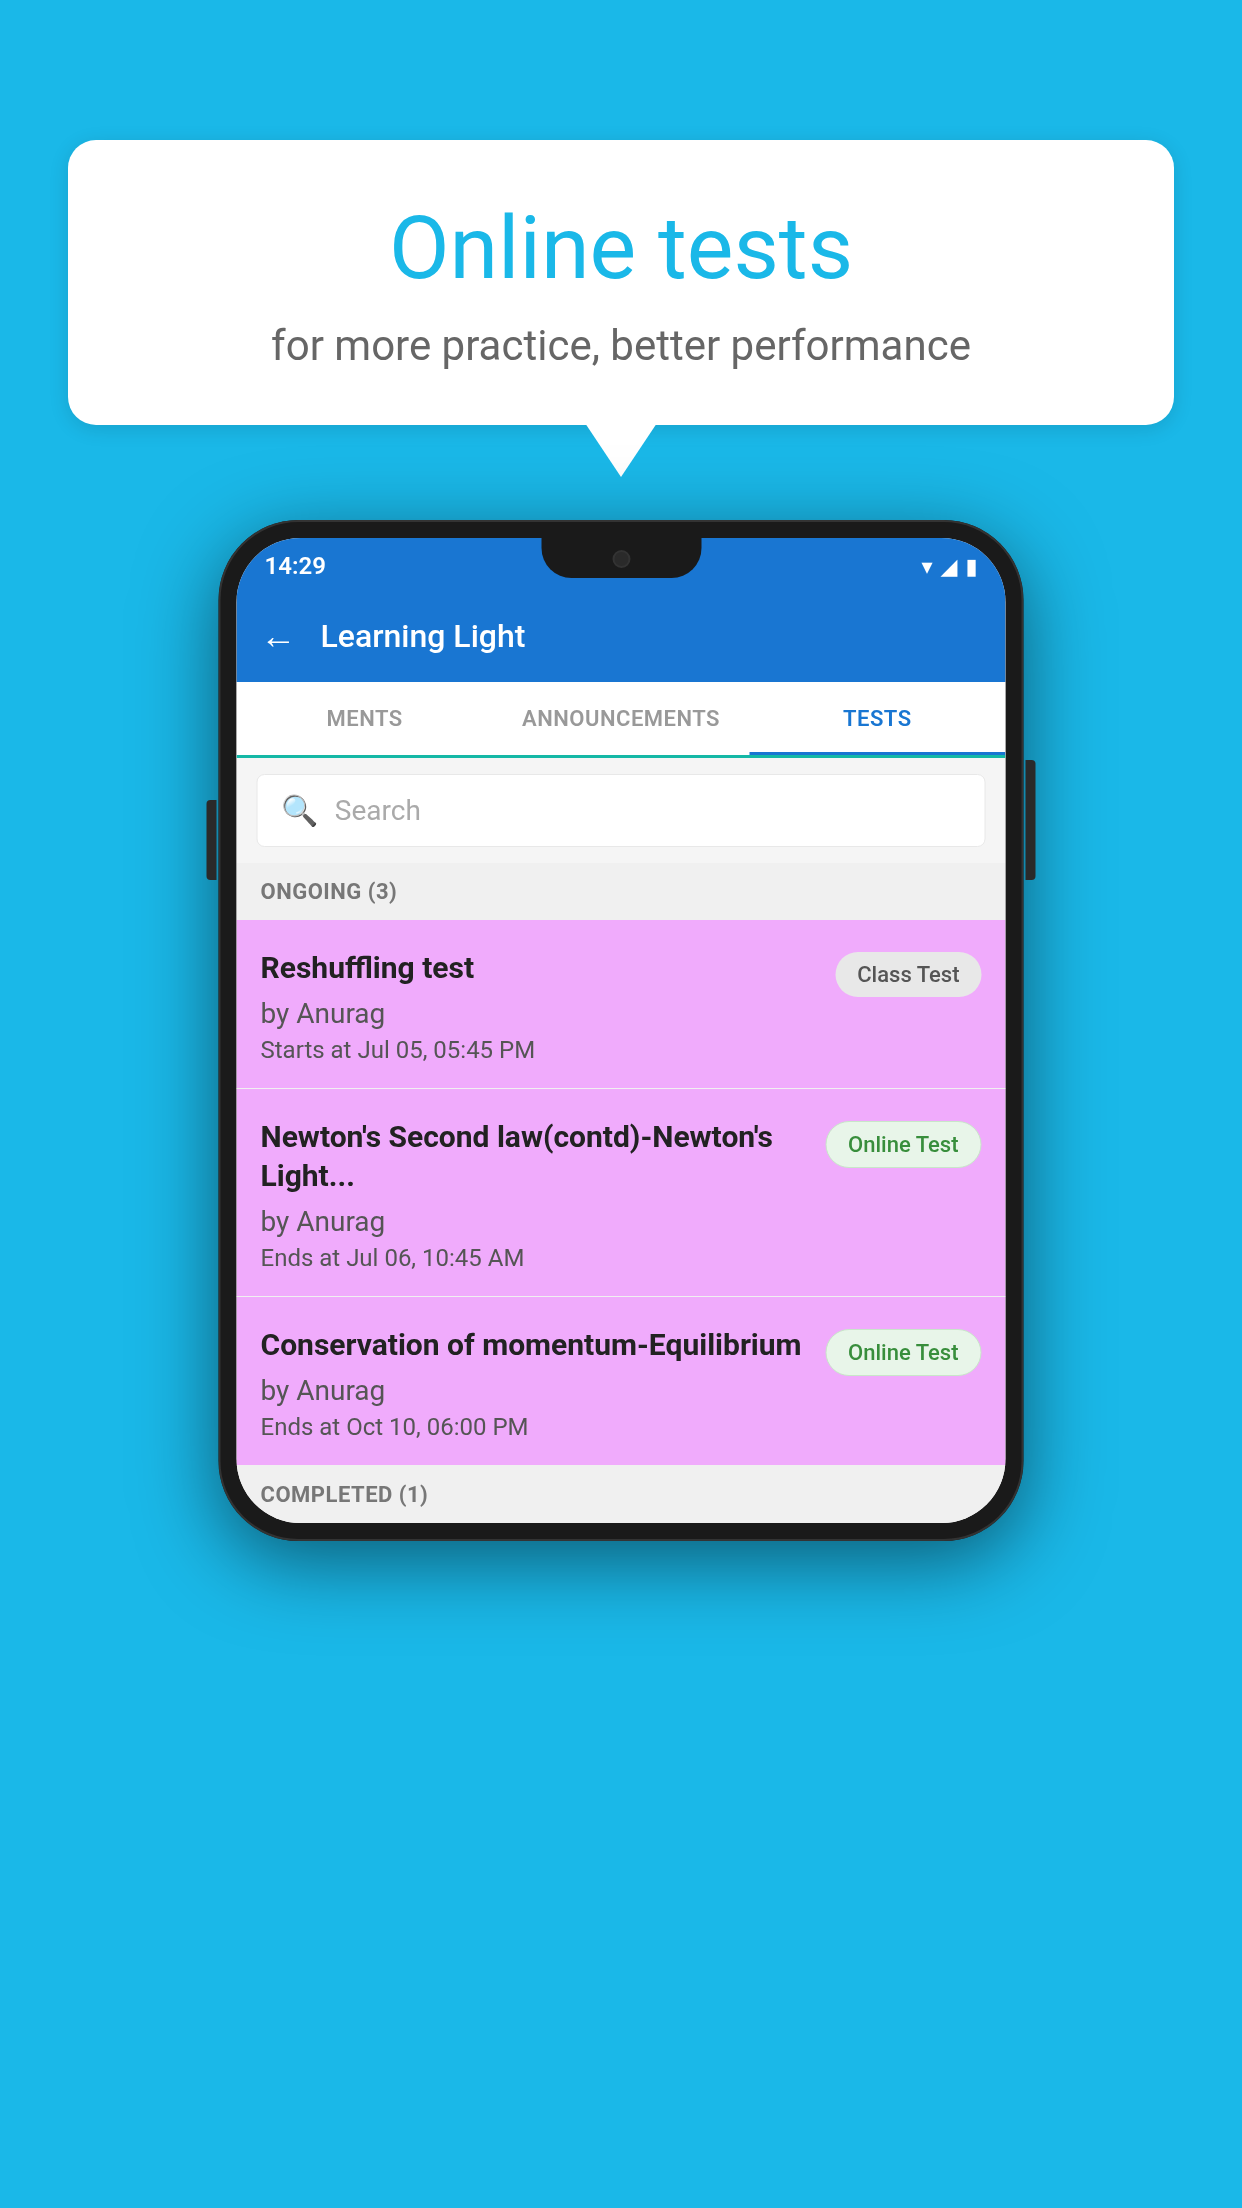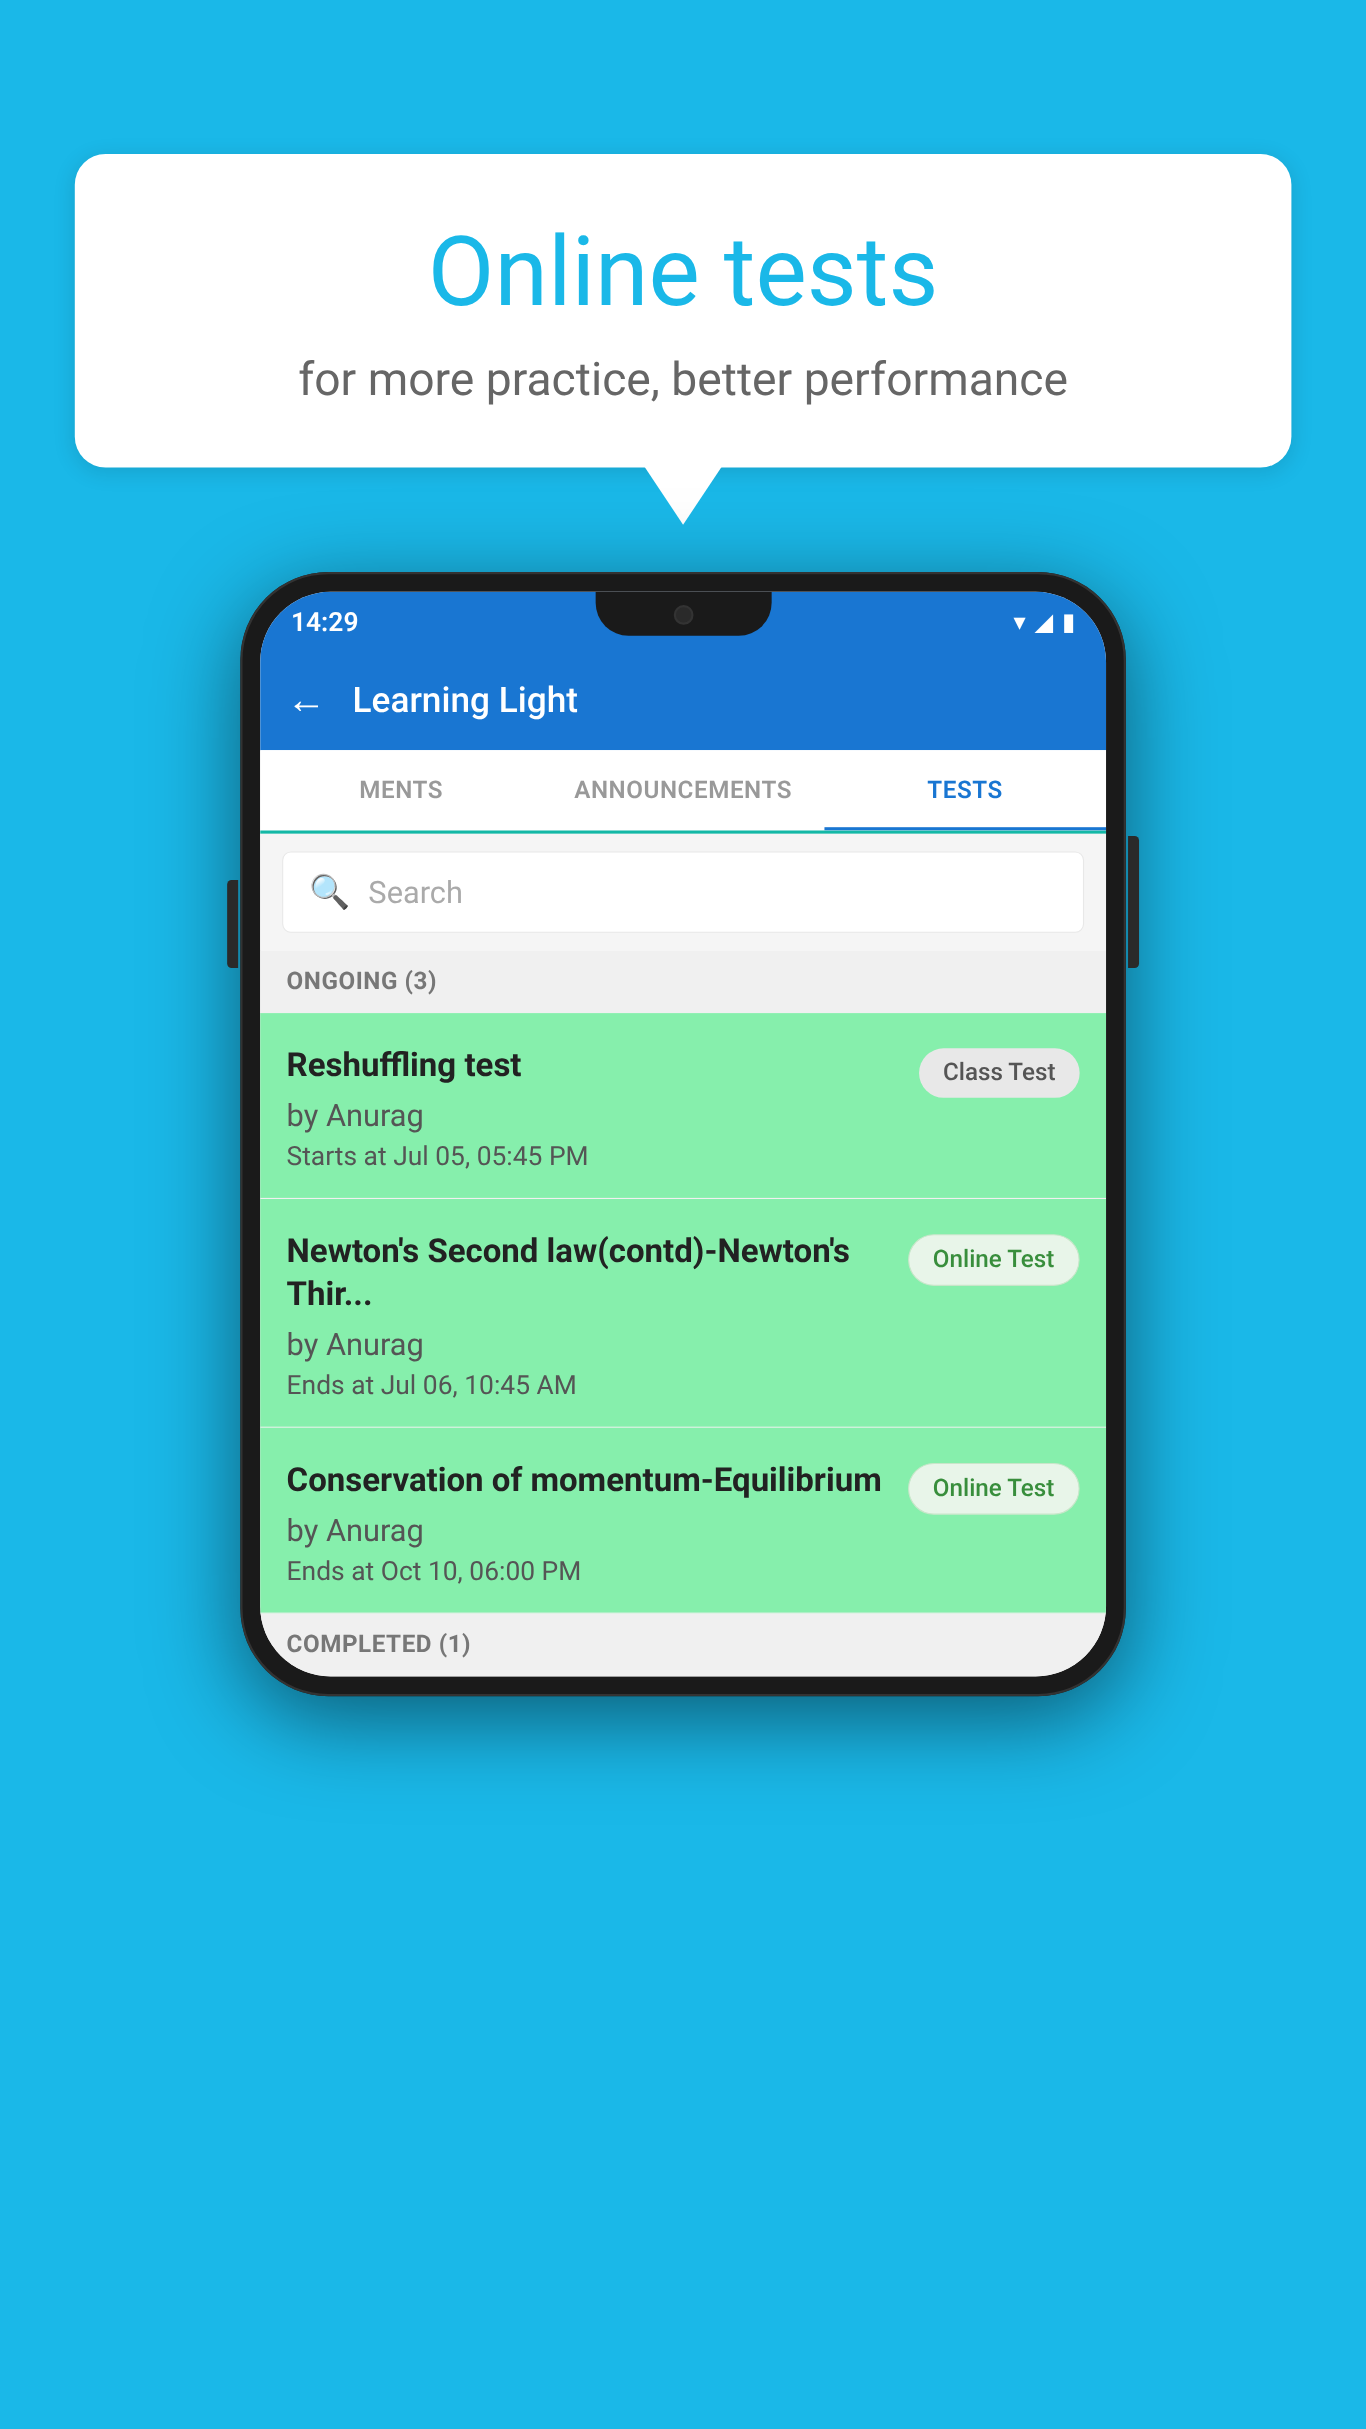--- a/index.html
+++ b/index.html
@@ -243,21 +243,21 @@
       padding: 16px 24px;
       font-size: 22px;
       font-weight: 700;
       color: #777;
       letter-spacing: 0.5px;
       text-transform: uppercase;
     }
 
     
     .test-item {
-      background: #86efac;
+      background: #f0abfc;
       padding: 28px 24px 24px;
       border-bottom: 1px solid #f0f0f0;
       display: flex;
       align-items: flex-start;
       gap: 16px;
     }
 
     .test-item-content {
       flex: 1;
     }
@@ -369,21 +369,21 @@
         <div class="test-item-content">
           <div class="test-item-title">Reshuffling test</div>
           <div class="test-item-author">by Anurag</div>
           <div class="test-item-date">Starts at  Jul 05, 05:45 PM</div>
         </div>
         <div class="test-badge badge-class">Class Test</div>
       </div>
 
       <div class="test-item">
         <div class="test-item-content">
-          <div class="test-item-title">Newton's Second law(contd)-Newton's Thir...</div>
+          <div class="test-item-title">Newton's Second law(contd)-Newton's Light...</div>
           <div class="test-item-author">by Anurag</div>
           <div class="test-item-date">Ends at  Jul 06, 10:45 AM</div>
         </div>
         <div class="test-badge badge-online">Online Test</div>
       </div>
 
       <div class="test-item">
         <div class="test-item-content">
           <div class="test-item-title">Conservation of momentum-Equilibrium</div>
           <div class="test-item-author">by Anurag</div>

